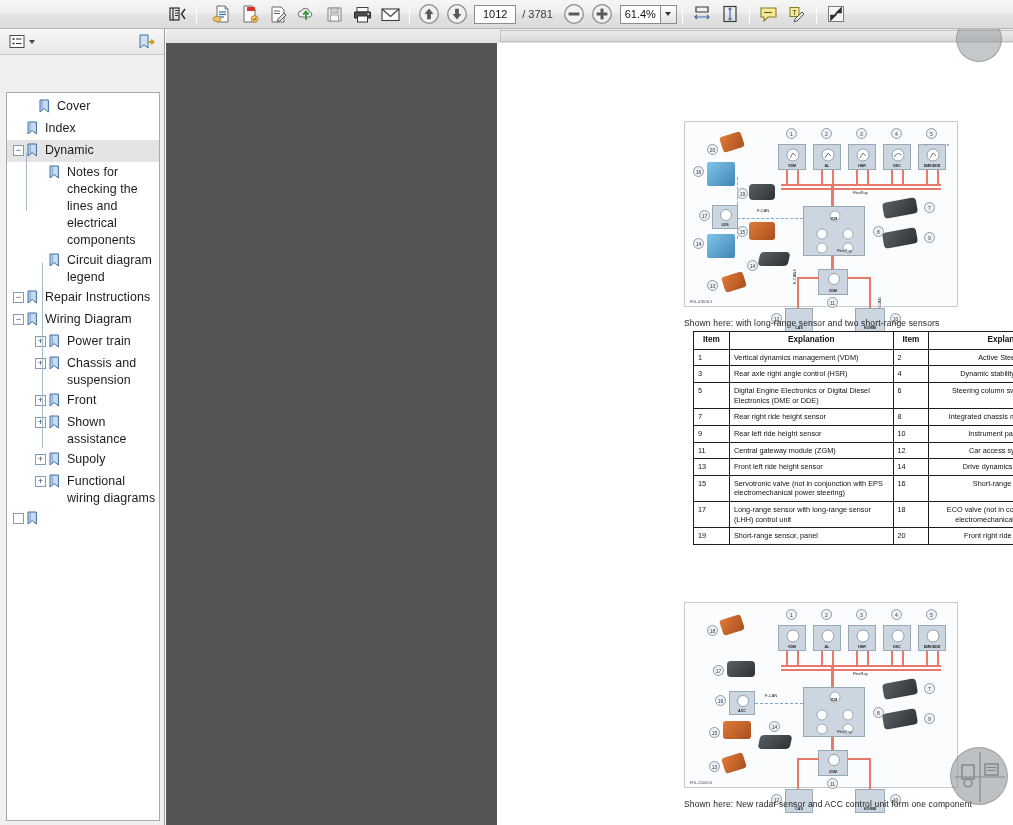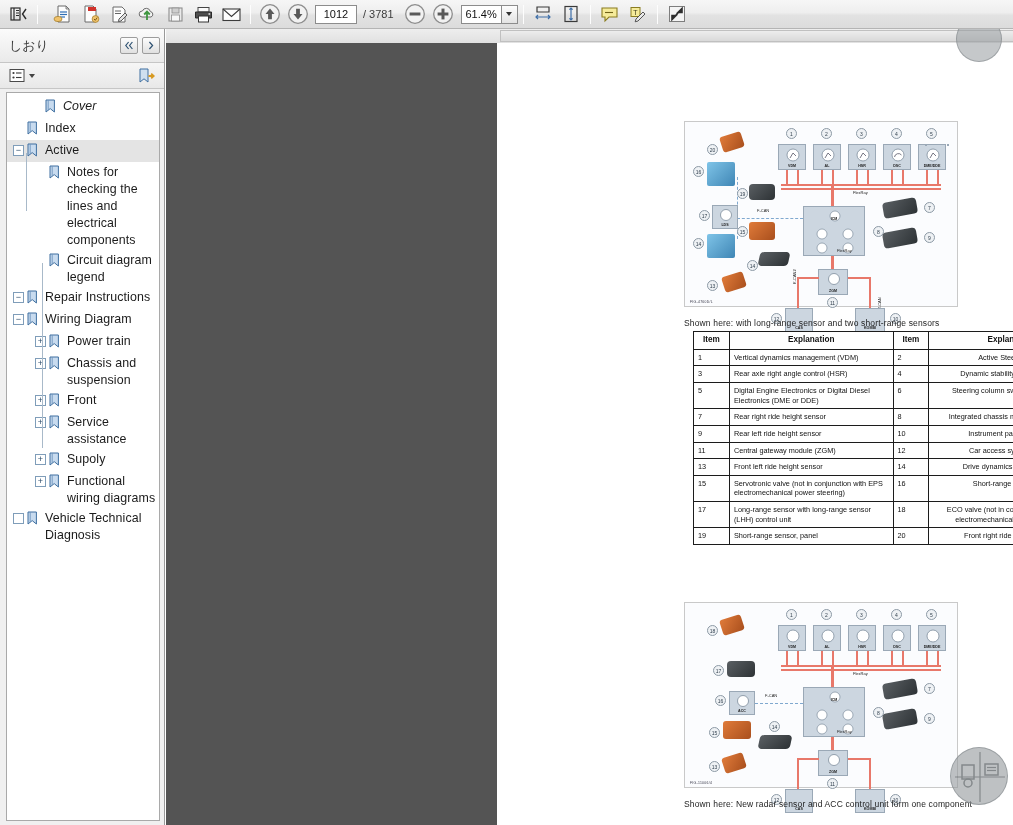--- a/index.html
+++ b/index.html
@@ -2,21 +2,21 @@
 <html><head>
 <meta charset="utf-8">
 <style>
   * { box-sizing: border-box; margin:0; padding:0; }
   html,body{ width:1013px; height:825px; overflow:hidden; background:#fff;
     font-family:"Liberation Sans", sans-serif; }
 
   
   #toolbar{ position:absolute; left:0; top:0; width:1013px; height:29px;
     background:linear-gradient(to bottom,#f6f6f6 0%,#eeeeee 45%,#e2e2e2 55%,#dcdcdc 100%);
-    border-bottom:1px solid #b4b4b4; display:flex; align-items:center; padding:4px 4px; }
+    border-bottom:1px solid #b4b4b4; display:flex; align-items:center; padding:4px 4px;justify-content:center; }
   .tb-btn{ width:28px; height:25px; display:flex; align-items:center; justify-content:center;
     cursor:pointer; border:1px solid transparent; border-radius:2px; }
   .tb-sep{ width:1px; height:19px; background:#c0c0c0; margin:0 5px;
     border-right:1px solid #fdfdfd; }
   .tb-spacer{ flex:0 0 6px; }
 
   .pagebox{ width:42px; height:19px; border:1px solid #8c8c8c; background:#fff;
     font-size:11px; text-align:center; line-height:17px; color:#111; margin:0 3px;
     cursor:text; }
   .pagetotal{ font-size:11px; color:#3b3b3b; margin:0 7px 0 3px; white-space:nowrap;}
@@ -257,33 +257,20 @@
 
   <div class="tb-btn">
     <svg width="20" height="20" viewBox="0 0 20 20">
       <rect x="2.5" y="2.5" width="15" height="15" fill="#f4f4f4" stroke="#7d7d7d" stroke-width="1"></rect>
       <path d="M15 4.5 v4 h-4 z M5 15.5 v-4 h4 z M14.5 5 L5.5 15" fill="#2e2e2e" stroke="#2e2e2e" stroke-width="1.6"></path>
     </svg>
   </div>
 </div>
 
 <div id="sidebar">
-  <div id="sb-title">
-    <span class="lbl">しおり</span>
-    <div class="navbtn">
-      <svg width="10" height="9" viewBox="0 0 10 9">
-        <path d="M4.6 1 L1.8 4.5 L4.6 8 M8.4 1 L5.6 4.5 L8.4 8" fill="none" stroke="#2f5272" stroke-width="1.2"></path>
-      </svg>
-    </div>
-    <div class="navbtn">
-      <svg width="10" height="9" viewBox="0 0 10 9">
-        <path d="M3.4 1 L6.6 4.5 L3.4 8" fill="none" stroke="#2f5272" stroke-width="1.2"></path>
-      </svg>
-    </div>
-  </div>
 
   <div id="sb-tools">
     <div class="smallbtn">
       <svg width="17" height="15" viewBox="0 0 17 15">
         <rect x="1" y="1.5" width="14" height="12" fill="#fff" stroke="#4a4a4a" stroke-width="1"></rect>
         <circle cx="4.5" cy="5" r="1.1" fill="#3a3a3a"></circle>
         <circle cx="4.5" cy="9.5" r="1.1" fill="#3a3a3a"></circle>
         <line x1="7" y1="5" x2="12.5" y2="5" stroke="#3a3a3a" stroke-width="1.1"></line>
         <line x1="7" y1="9.5" x2="12.5" y2="9.5" stroke="#3a3a3a" stroke-width="1.1"></line>
       </svg>
@@ -295,21 +282,21 @@
         <path d="M2 1 h8 v13 l-4 -3.2 L2 14 z" fill="#cfe0f0" stroke="#3f6fa0" stroke-width="1"></path>
         <path d="M10.5 8 h4.5 M13.2 5.6 L15.8 8 L13.2 10.4" fill="none" stroke="#d79a22" stroke-width="1.8"></path>
       </svg>
     </div>
   </div>
 
   <div id="tree">
     <div class="guide" style="left:19px;top:60px;height:58px;"></div>
     <div class="guide" style="left:35px;top:170px;height:185px;"></div>
     <div id="tree-body">
-        <div class="node" style="padding-left: 24px; font-style: italic;">
+        <div class="node" style="padding-left: 18px;">
           <span class="twisty none"></span>
           <span class="bmk"><svg width="11" height="14" viewBox="0 0 11 14">
               <path d="M1 1 h8.4 v12 L5.2 9.6 L1 13 z" fill="#c8dbef" stroke="#3f6fa0" stroke-width="1"></path>
               <path d="M3.2 1 v10.3" stroke="#6e95bd" stroke-width=".9" fill="none"></path>
             </svg></span>
           <span class="lab">Cover</span>
         </div>
         <div class="node" style="padding-left: 6px;">
           <span class="twisty none"></span>
           <span class="bmk"><svg width="11" height="14" viewBox="0 0 11 14">
@@ -317,21 +304,21 @@
               <path d="M3.2 1 v10.3" stroke="#6e95bd" stroke-width=".9" fill="none"></path>
             </svg></span>
           <span class="lab">Index</span>
         </div>
         <div class="node sel" style="padding-left: 6px;">
           <span class="twisty">−</span>
           <span class="bmk"><svg width="11" height="14" viewBox="0 0 11 14">
               <path d="M1 1 h8.4 v12 L5.2 9.6 L1 13 z" fill="#c8dbef" stroke="#3f6fa0" stroke-width="1"></path>
               <path d="M3.2 1 v10.3" stroke="#6e95bd" stroke-width=".9" fill="none"></path>
             </svg></span>
-          <span class="lab">Active</span>
+          <span class="lab">Dynamic</span>
         </div>
         <div class="node" style="padding-left: 28px;">
           <span class="twisty none"></span>
           <span class="bmk"><svg width="11" height="14" viewBox="0 0 11 14">
               <path d="M1 1 h8.4 v12 L5.2 9.6 L1 13 z" fill="#c8dbef" stroke="#3f6fa0" stroke-width="1"></path>
               <path d="M3.2 1 v10.3" stroke="#6e95bd" stroke-width=".9" fill="none"></path>
             </svg></span>
           <span class="lab">Notes for checking the lines and electrical components</span>
         </div>
         <div class="node" style="padding-left: 28px;">
@@ -381,21 +368,21 @@
               <path d="M3.2 1 v10.3" stroke="#6e95bd" stroke-width=".9" fill="none"></path>
             </svg></span>
           <span class="lab">Front</span>
         </div>
         <div class="node" style="padding-left: 28px;">
           <span class="twisty">+</span>
           <span class="bmk"><svg width="11" height="14" viewBox="0 0 11 14">
               <path d="M1 1 h8.4 v12 L5.2 9.6 L1 13 z" fill="#c8dbef" stroke="#3f6fa0" stroke-width="1"></path>
               <path d="M3.2 1 v10.3" stroke="#6e95bd" stroke-width=".9" fill="none"></path>
             </svg></span>
-          <span class="lab">Service assistance</span>
+          <span class="lab">Shown assistance</span>
         </div>
         <div class="node" style="padding-left: 28px;">
           <span class="twisty">+</span>
           <span class="bmk"><svg width="11" height="14" viewBox="0 0 11 14">
               <path d="M1 1 h8.4 v12 L5.2 9.6 L1 13 z" fill="#c8dbef" stroke="#3f6fa0" stroke-width="1"></path>
               <path d="M3.2 1 v10.3" stroke="#6e95bd" stroke-width=".9" fill="none"></path>
             </svg></span>
           <span class="lab">Supoly</span>
         </div>
         <div class="node" style="padding-left: 28px;">
@@ -405,21 +392,20 @@
               <path d="M3.2 1 v10.3" stroke="#6e95bd" stroke-width=".9" fill="none"></path>
             </svg></span>
           <span class="lab">Functional wiring diagrams</span>
         </div>
         <div class="node" style="padding-left: 6px;">
           <span class="twisty"></span>
           <span class="bmk"><svg width="11" height="14" viewBox="0 0 11 14">
               <path d="M1 1 h8.4 v12 L5.2 9.6 L1 13 z" fill="#c8dbef" stroke="#3f6fa0" stroke-width="1"></path>
               <path d="M3.2 1 v10.3" stroke="#6e95bd" stroke-width=".9" fill="none"></path>
             </svg></span>
-          <span class="lab">Vehicle Technical Diagnosis</span>
         </div>
       </div>
   </div>
 
   <div class="splitgrip"></div>
 </div>
 
 <div id="viewer">
 
   <div id="hscroll">

